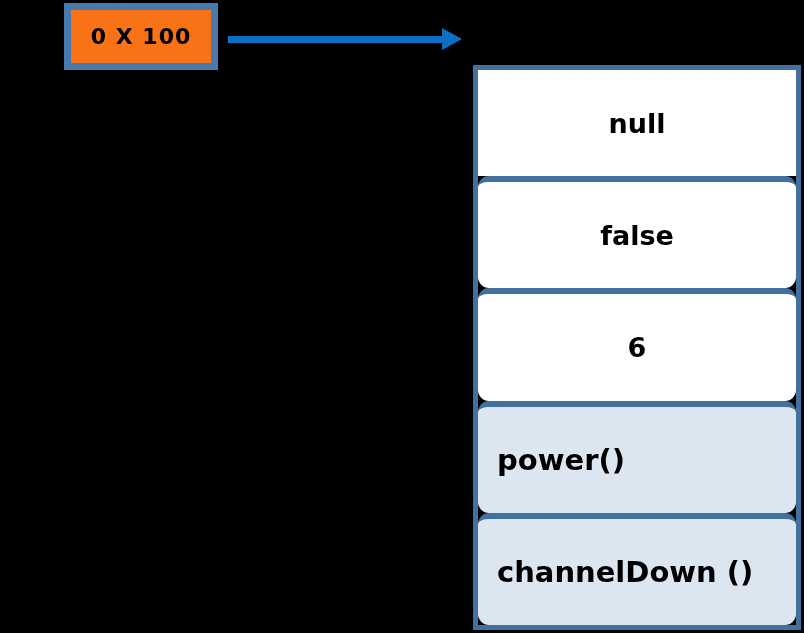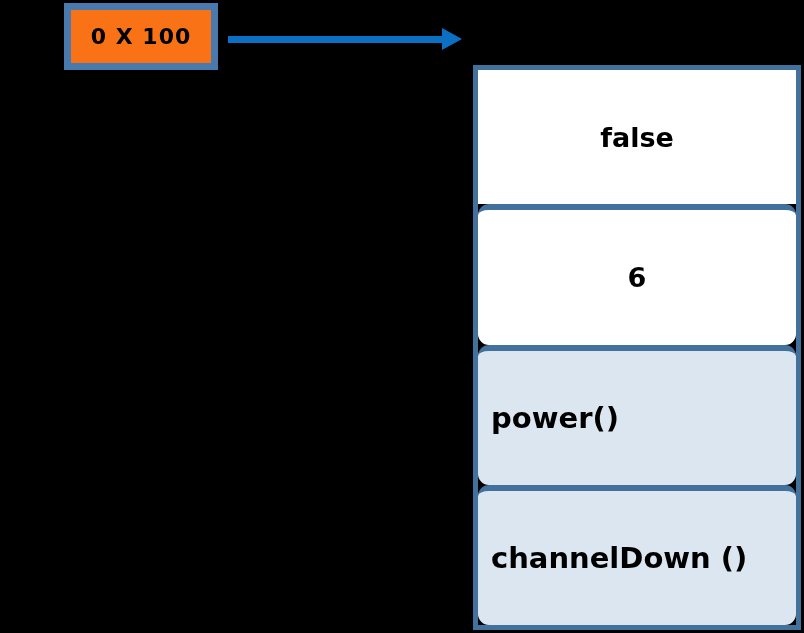--- a/index.html
+++ b/index.html
@@ -90,21 +90,21 @@
   .trow--value {
     background: var(--value-bg, #ffffff);
     justify-content: center;
   }
   .trow--value span {
     font-size: 27px;
   }
   .trow--method {
     background: var(--method-bg, #dce6f1);
     justify-content: flex-start;
-    padding-left: 13px;
+    padding-left: 19px;
   }
   .trow--method span {
     font-size: 29px;
   }
 </style>
 </head>
 <body>
 
 <div class="stage">
 
@@ -112,20 +112,23 @@
     <span>0 X 100</span>
   </div>
 
   <div class="arrow">
     <div class="arrow-shaft"></div>
     <div class="arrow-head"></div>
   </div>
 
   <div class="object-table">
     <div class="trow trow--value">
+      <span>null</span>
+    </div>
+    <div class="trow trow--value">
       <span>false</span>
     </div>
     <div class="trow trow--value">
       <span>6</span>
     </div>
     <div class="trow trow--method">
       <span>power()</span>
     </div>
     <div class="trow trow--method">
       <span>channelDown ()</span>

